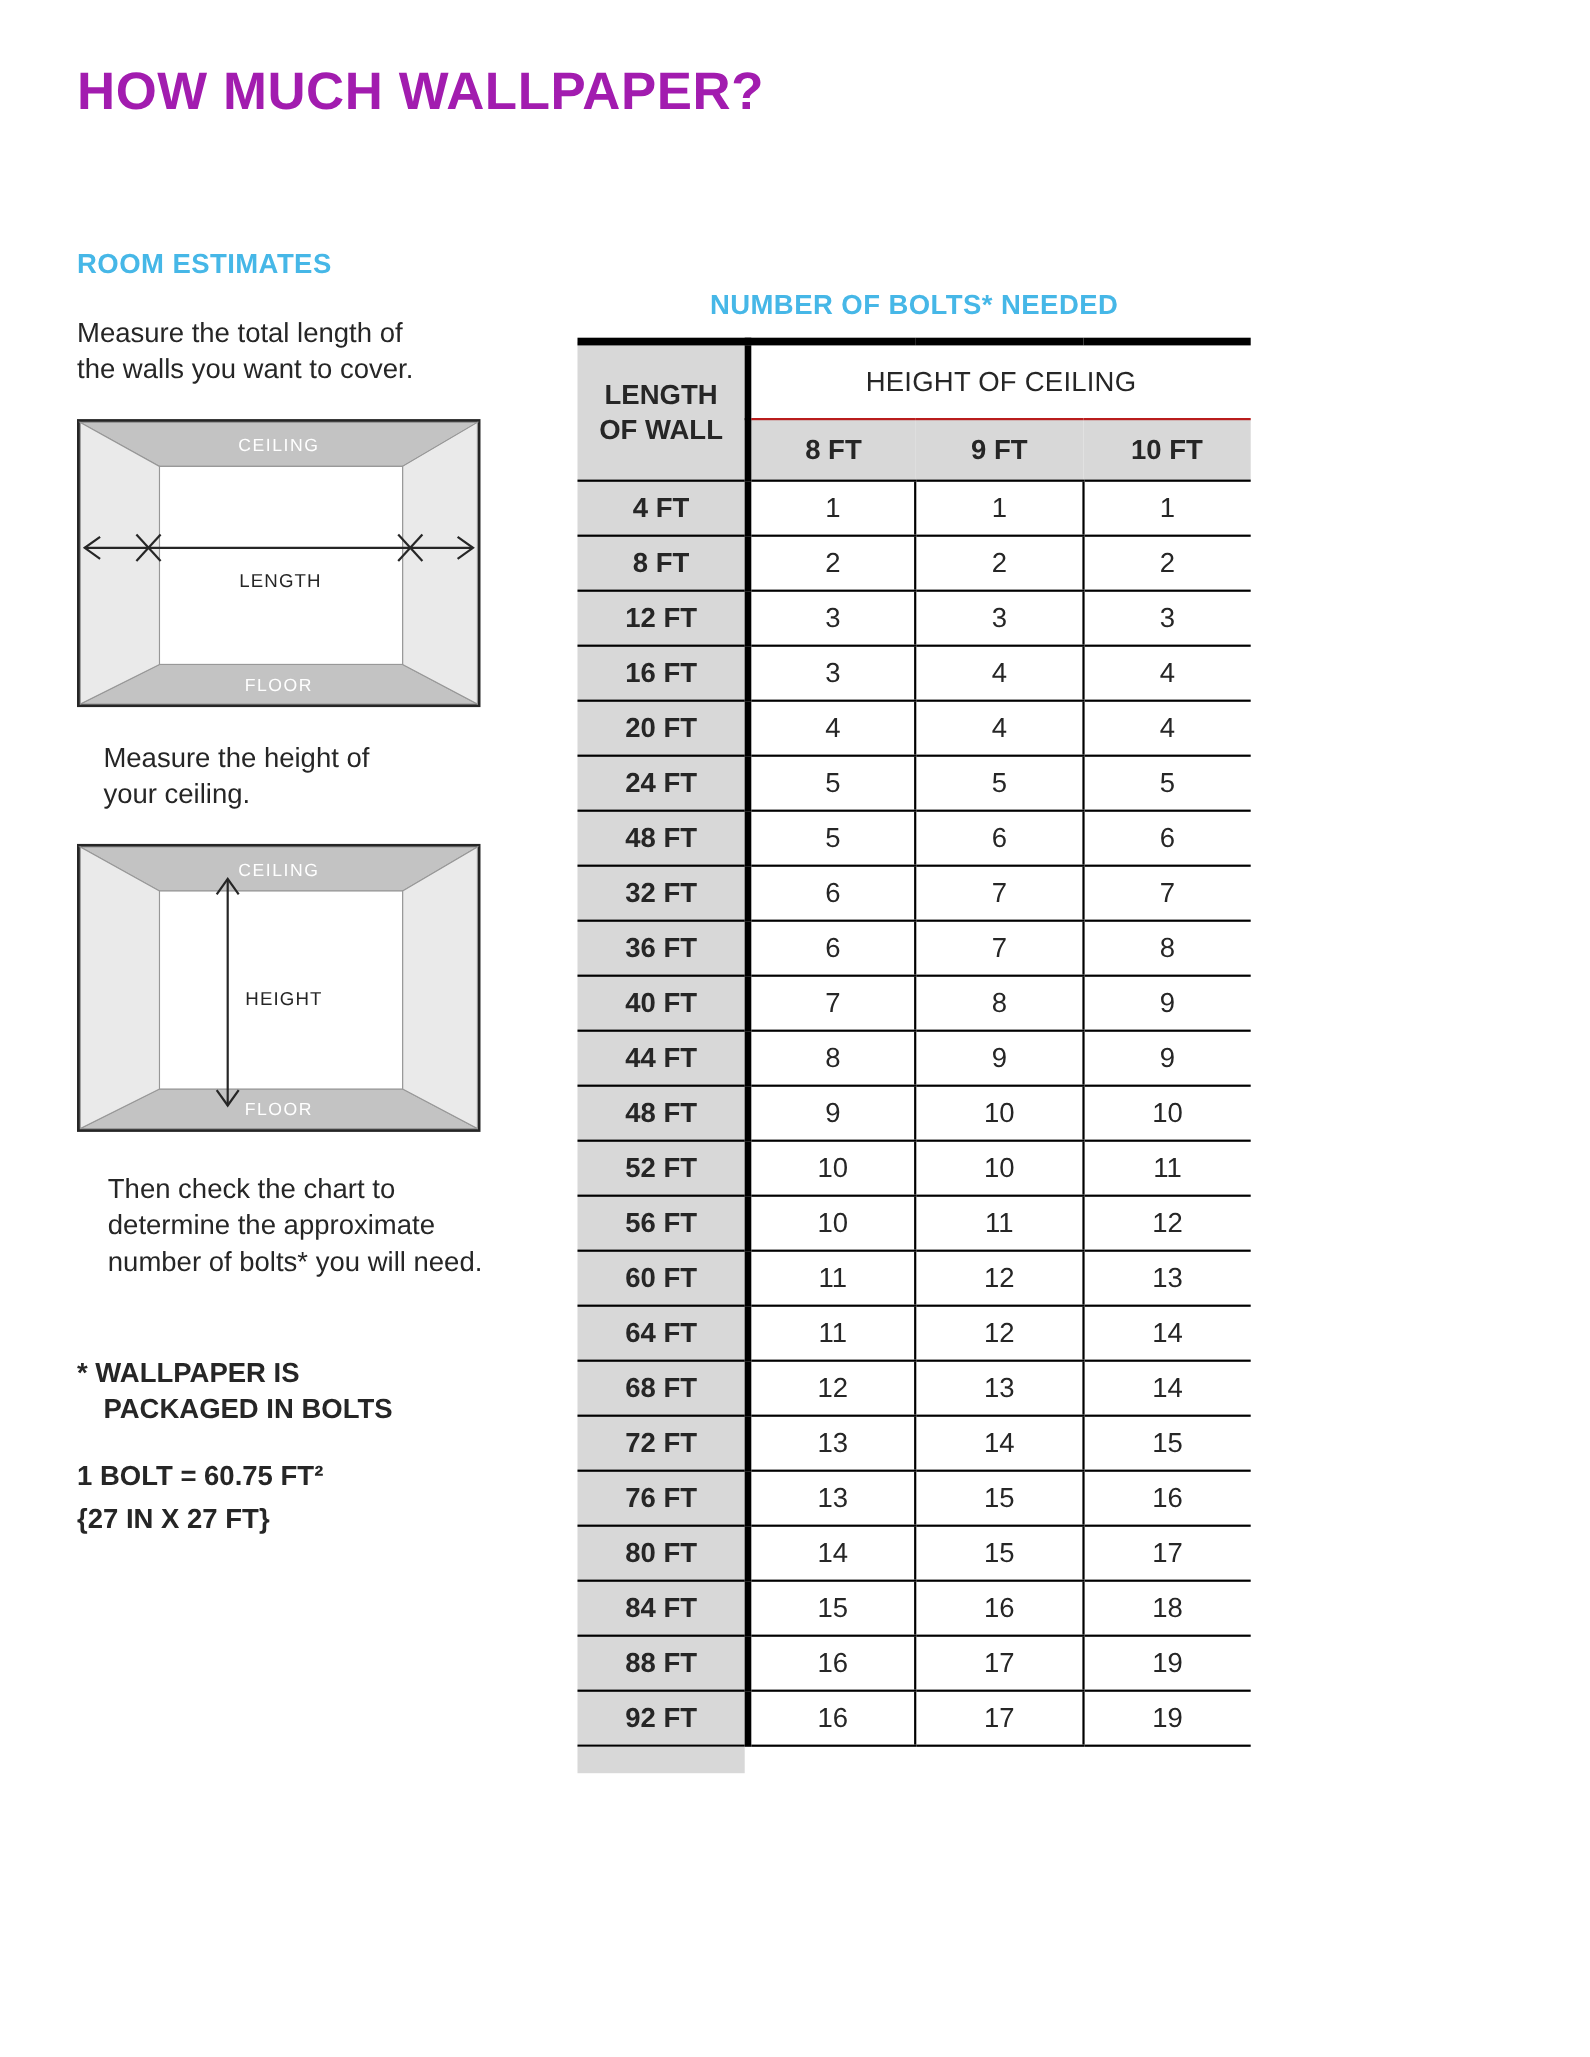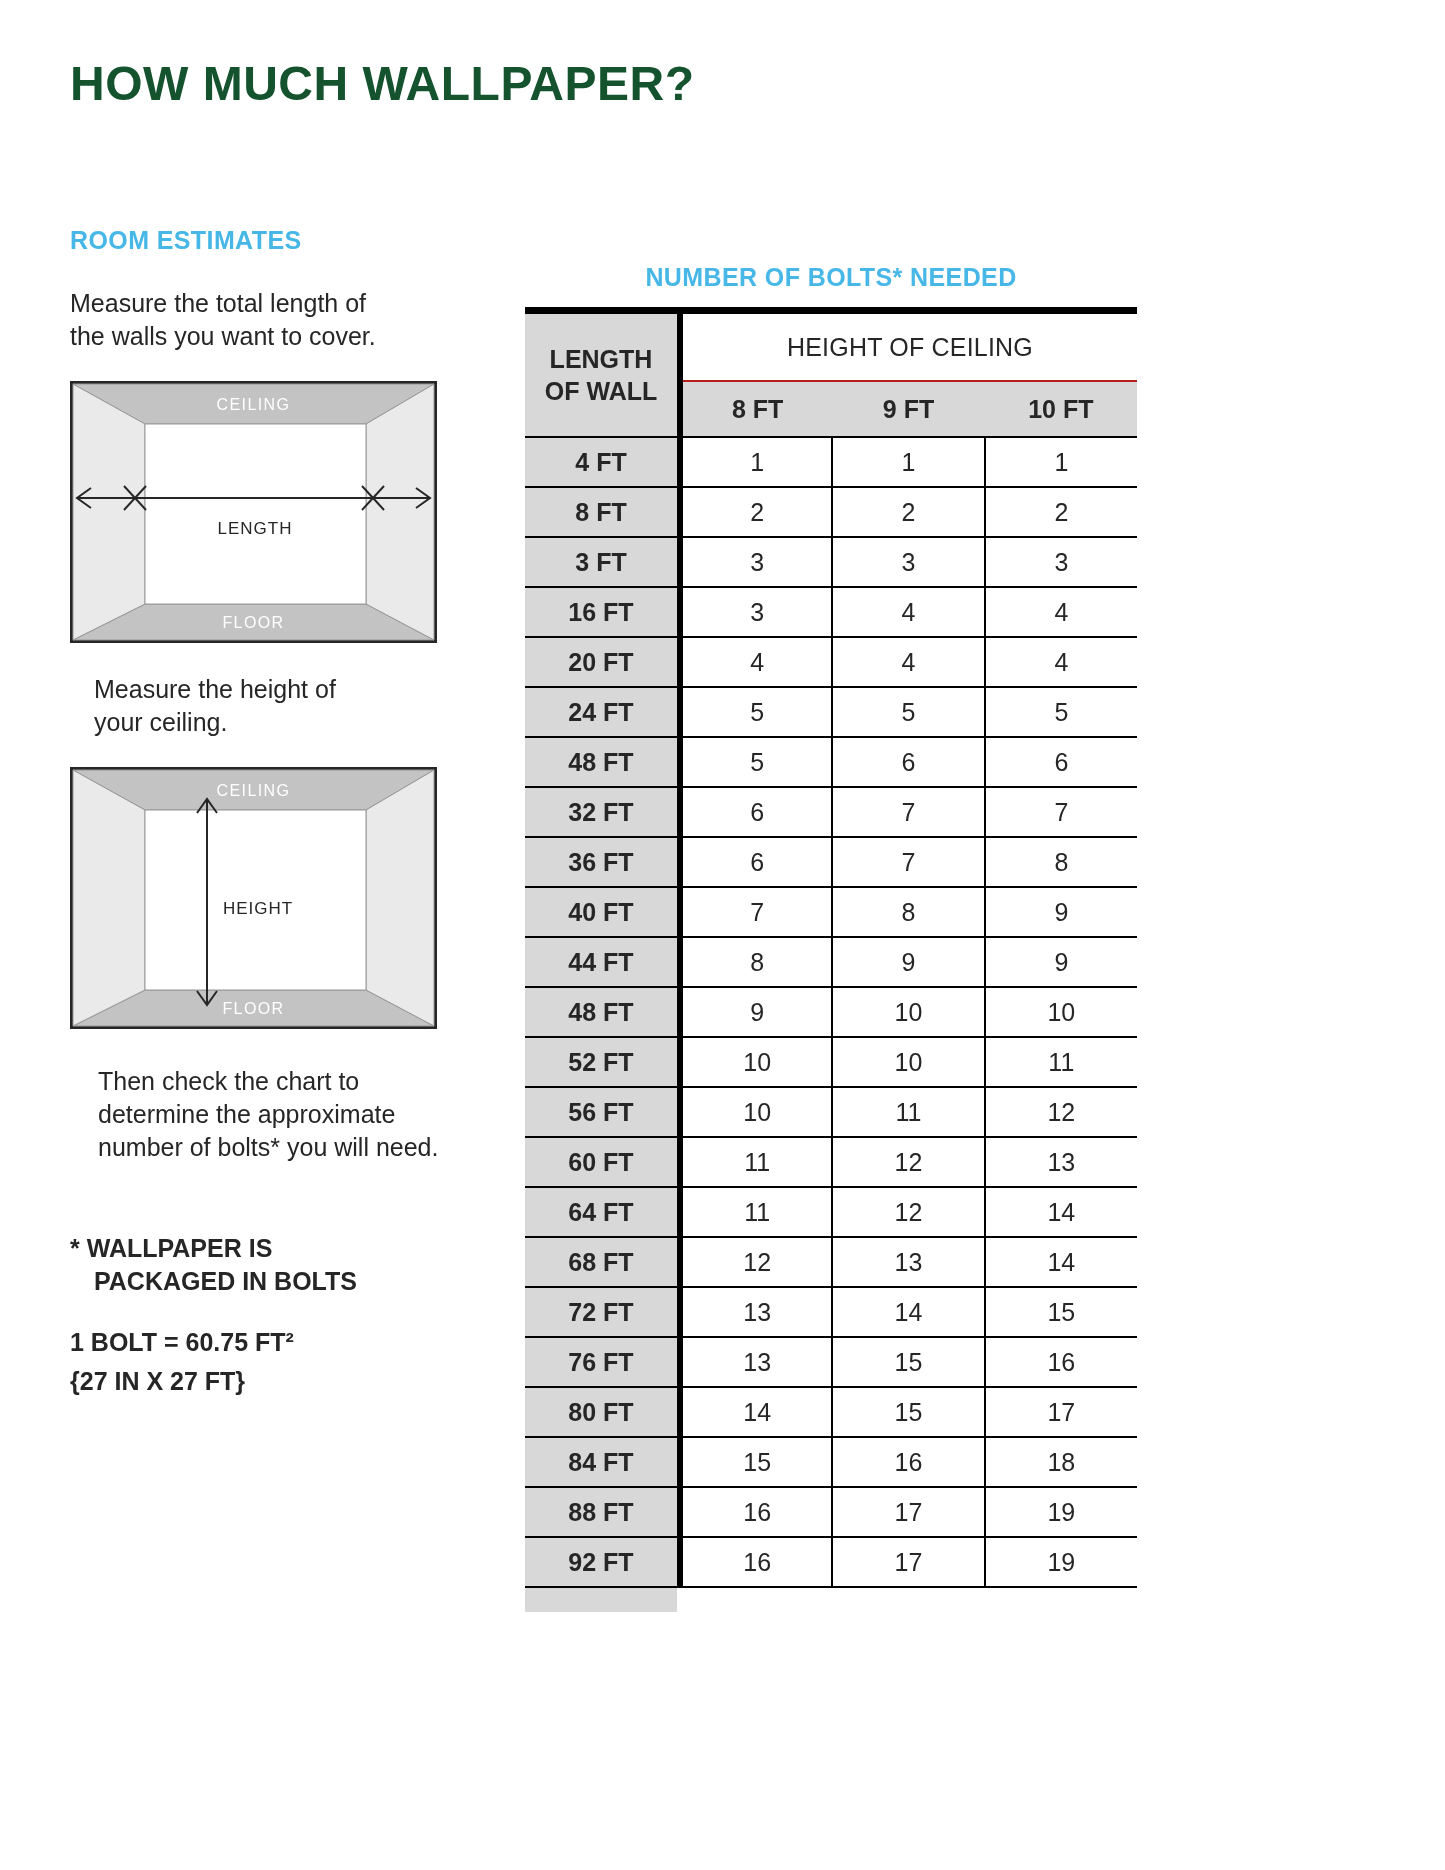--- a/index.html
+++ b/index.html
@@ -1,19 +1,19 @@
 <!DOCTYPE html>
 <html><head>
 <meta charset="utf-8">
 <style>
   html,body{margin:0;padding:0;background:#ffffff;}
   body{font-family:"Liberation Sans","DejaVu Sans",sans-serif;color:#262626;}
   .page{position:relative;width:1445px;height:1870px;background:#ffffff;overflow:hidden;}
 
-  .page-title{position:absolute;left:70px;top:56px;margin:0;font-size:48px;font-weight:bold;color:#14532d;letter-spacing:0.5px;}
+  .page-title{position:absolute;left:70px;top:56px;margin:0;font-size:48px;font-weight:bold;color:#a21caf;letter-spacing:0.5px;}
 
   .left-col{position:absolute;left:70px;top:226px;width:400px;}
   .section-heading{font-size:25px;font-weight:bold;color:#46b7e7;letter-spacing:0.4px;}
   .body-text{margin:0;font-size:25px;line-height:1.32;white-space:pre-line;color:#262626;}
   .p1{margin-top:32px;}
   .room-figure{margin-top:28px;width:367px;height:262px;display:block;}
   .fig2{margin-top:28px;}
   .p2{margin-top:30px;margin-left:24px;}
   .p3{margin-top:36px;margin-left:28px;}
   .note{margin-top:68px;font-size:25px;font-weight:bold;line-height:1.3;}
@@ -128,21 +128,21 @@
             <td class="num-cell">1</td>
             <td class="num-cell">1</td>
           </tr>
           <tr>
             <td class="len-cell">8 FT</td>
             <td class="num-cell">2</td>
             <td class="num-cell">2</td>
             <td class="num-cell">2</td>
           </tr>
           <tr>
-            <td class="len-cell">3 FT</td>
+            <td class="len-cell">12 FT</td>
             <td class="num-cell">3</td>
             <td class="num-cell">3</td>
             <td class="num-cell">3</td>
           </tr>
           <tr>
             <td class="len-cell">16 FT</td>
             <td class="num-cell">3</td>
             <td class="num-cell">4</td>
             <td class="num-cell">4</td>
           </tr>

